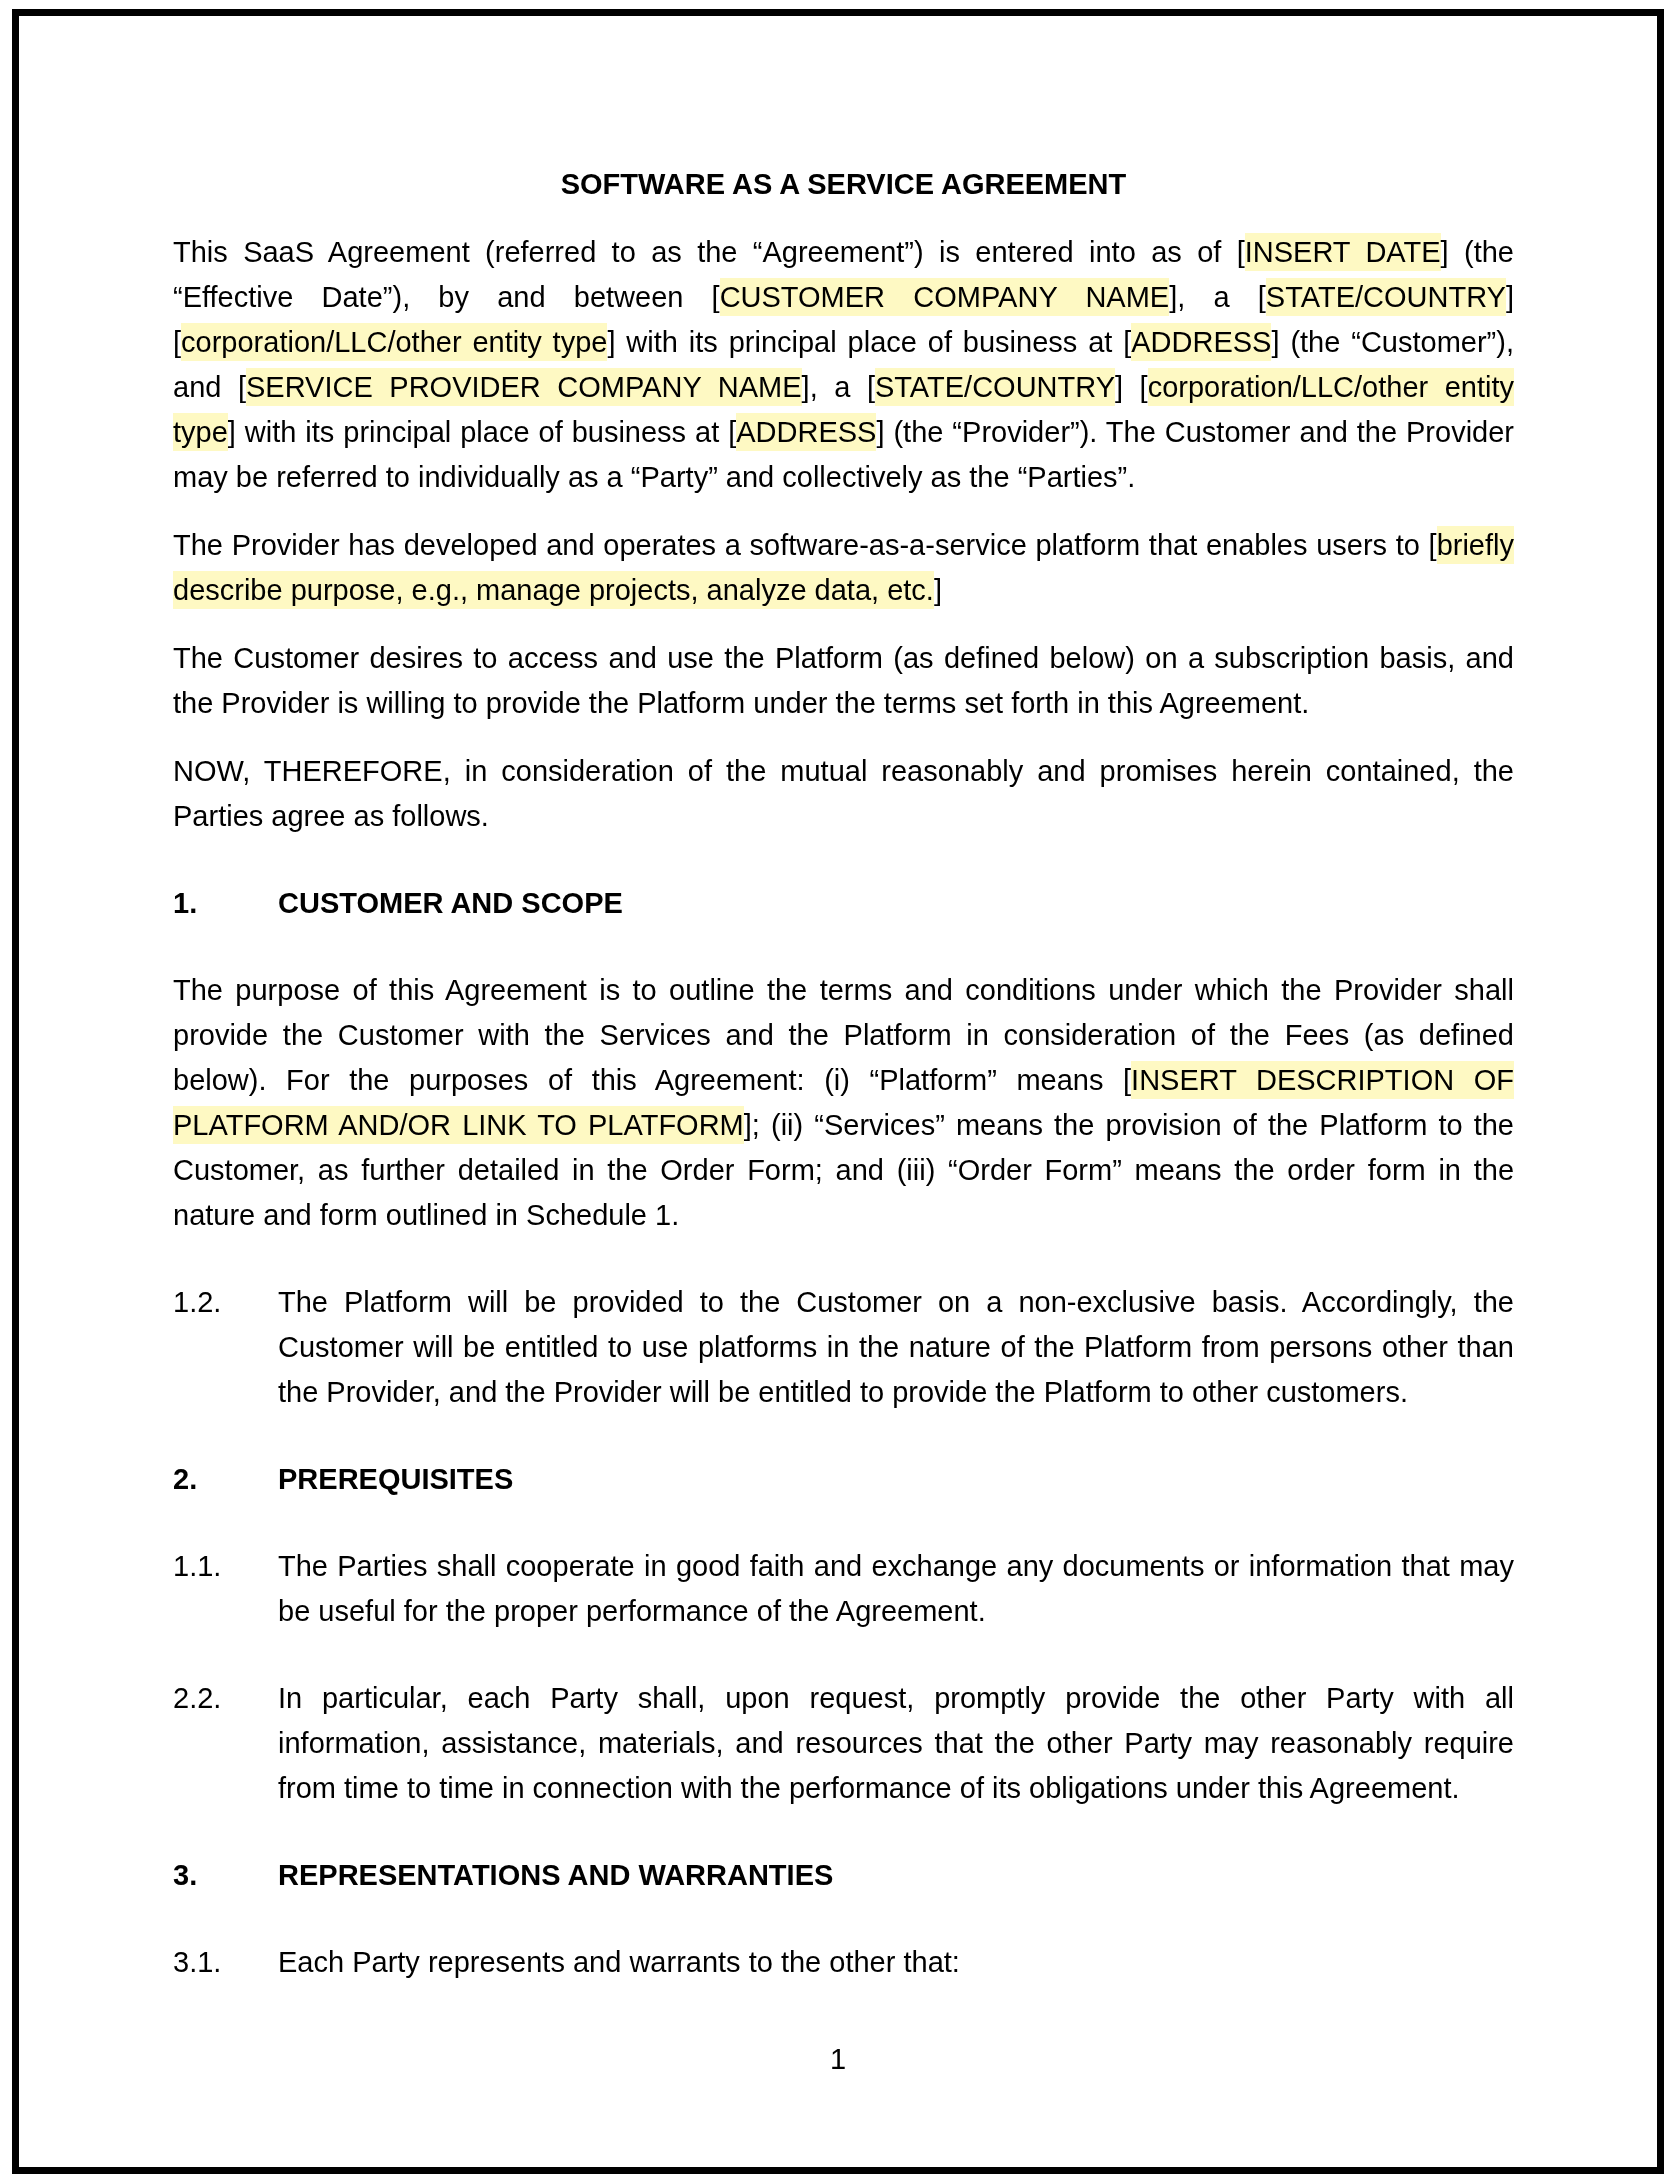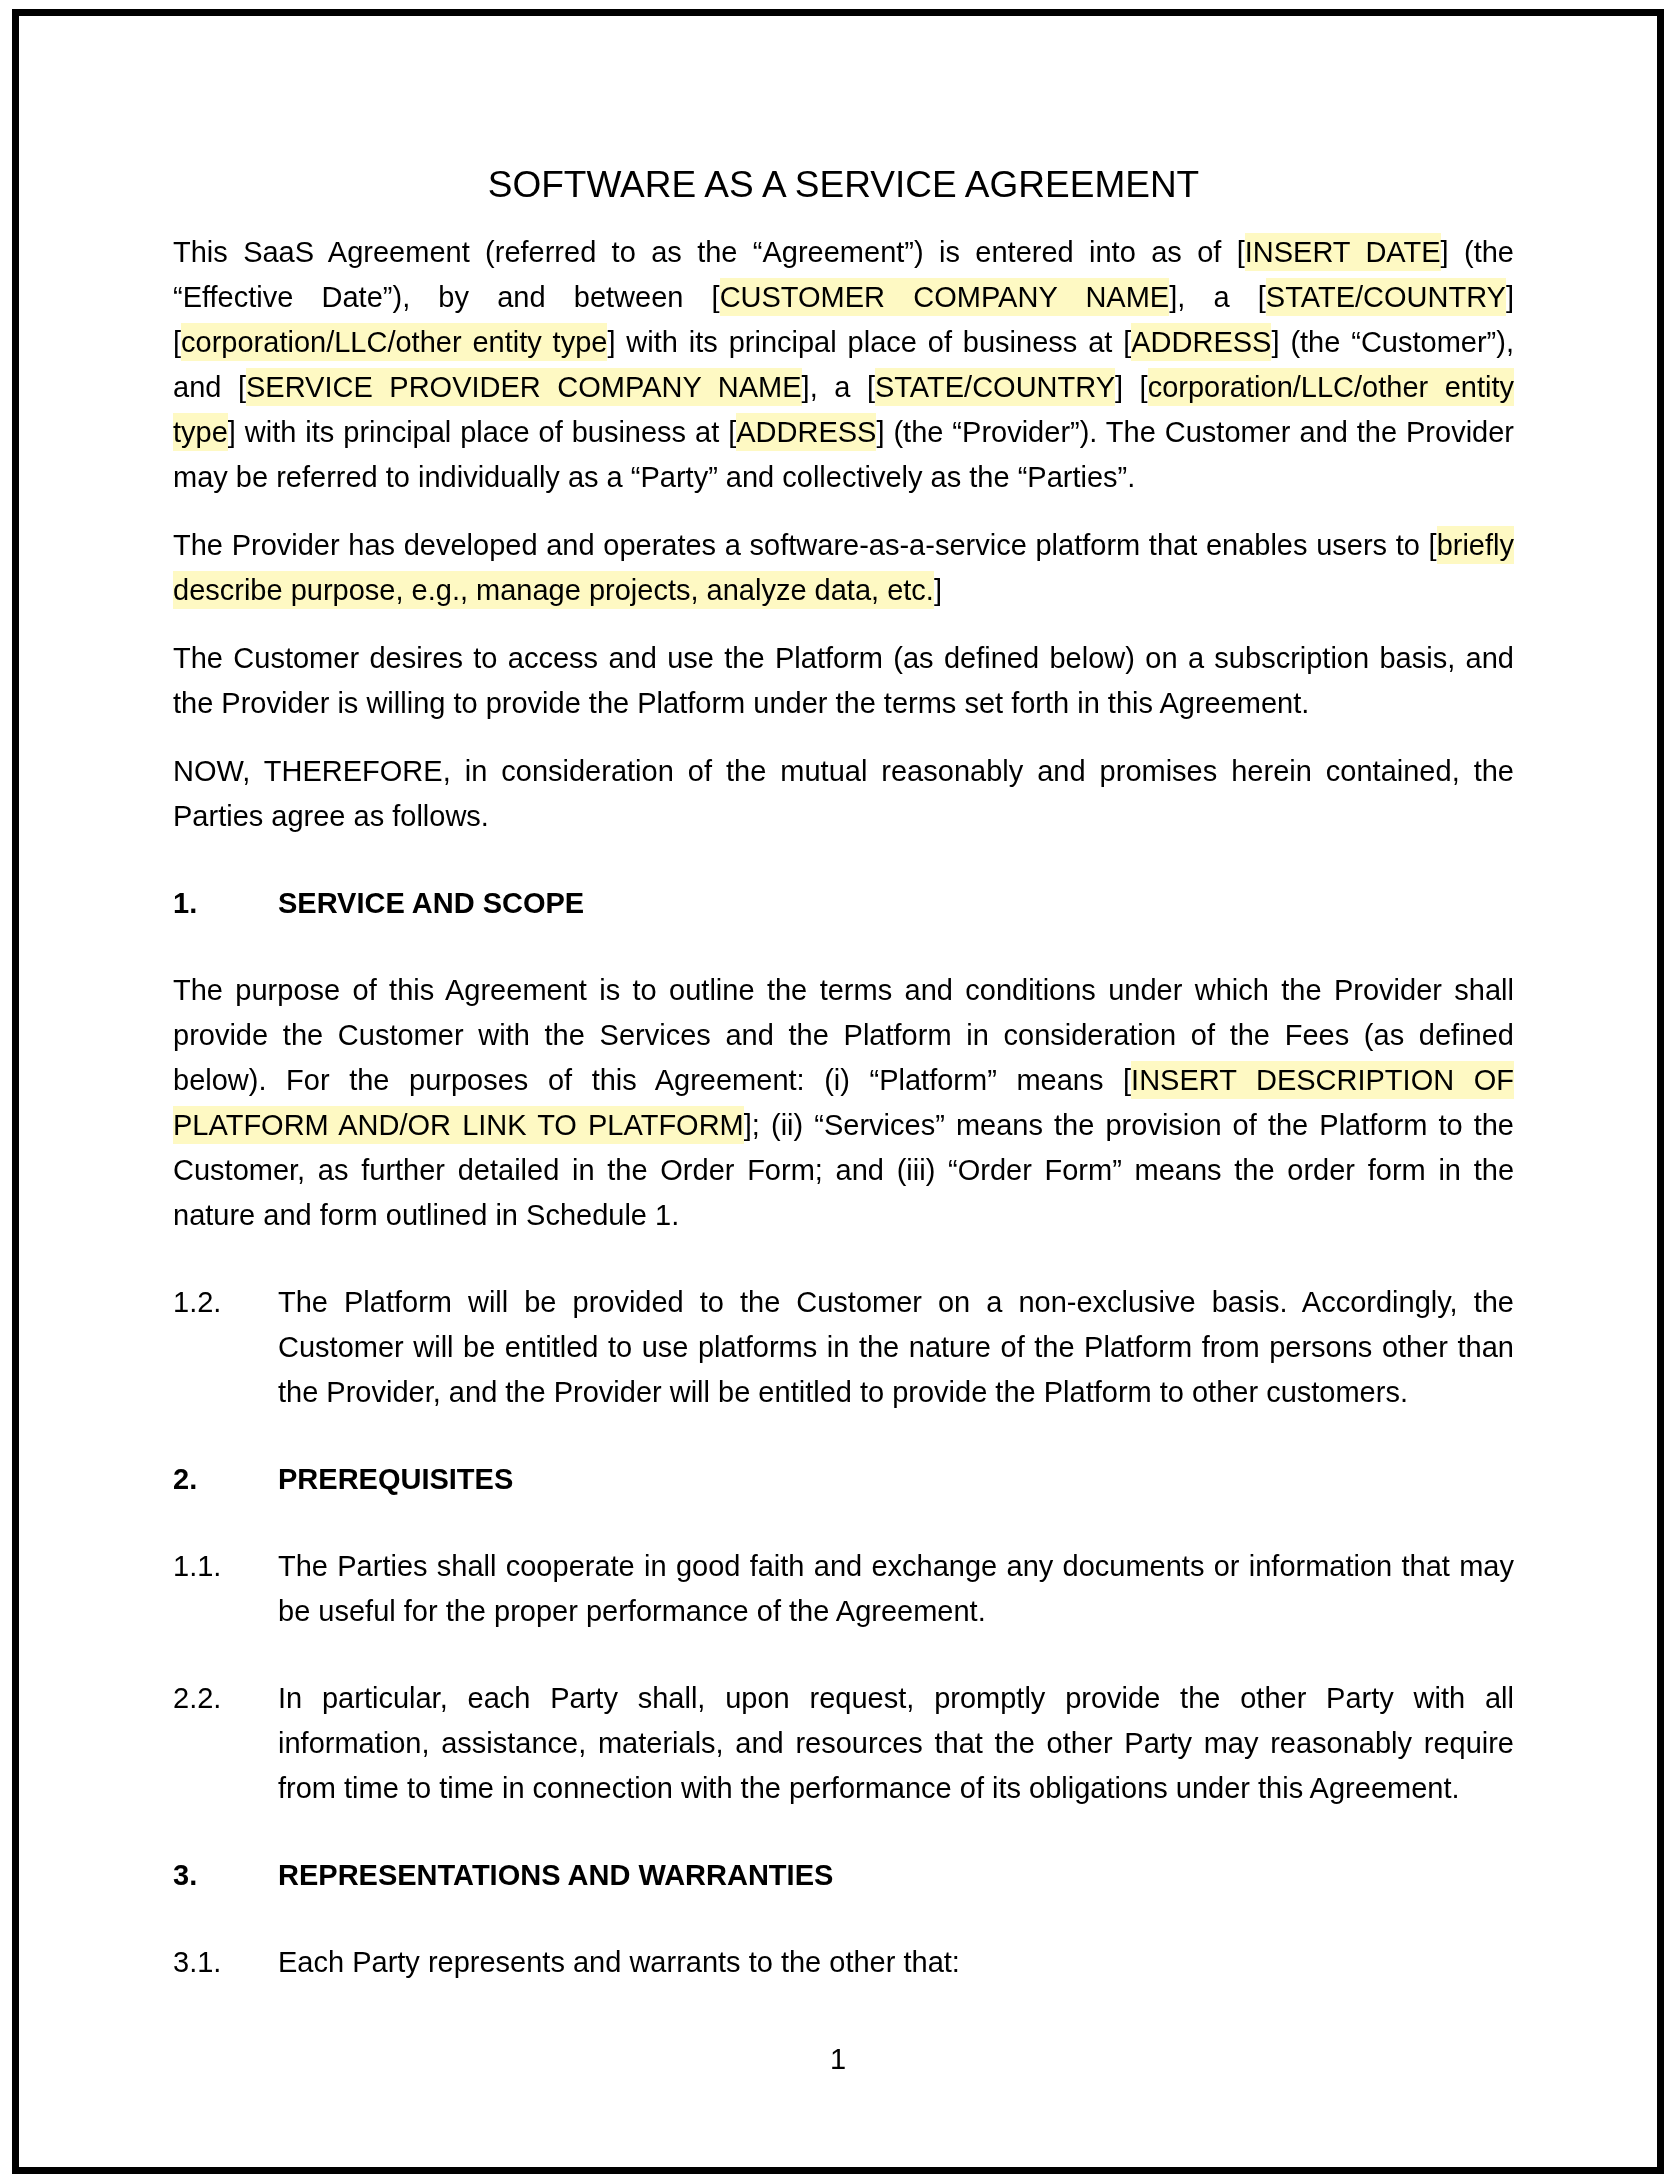--- a/index.html
+++ b/index.html
@@ -25,23 +25,23 @@
     border: 7px solid #000000;
     pointer-events: none;
   }
   .content {
     position: absolute;
     left: 173px;
     top: 162px;
     width: 1341px;
   }
   .doc-title {
-    font-size: 37px;
+    font-size: 29px;
     line-height: 45px;
-    font-weight: normal;
+    font-weight: bold;
     text-align: center;
   }
   .para {
     font-size: 29px;
     line-height: 45px;
     text-align: justify;
     margin: 23px 0 0 0;
   }
   .row {
     display: flex;
@@ -84,21 +84,21 @@
   <div class="page-border"></div>
   <div class="content">
     <div class="doc-title">SOFTWARE AS A SERVICE AGREEMENT</div>
     <div>
         <p class="para"><span>This SaaS Agreement (referred to as the “</span><span class="b">Agreement</span><span>”) is entered into as of [</span><span class="hl">INSERT DATE</span><span>] (the “</span><span class="b">Effective Date</span><span>”), by and between [</span><span class="hl">CUSTOMER COMPANY NAME</span><span>], a [</span><span class="hl">STATE/COUNTRY</span><span>] [</span><span class="hl">corporation/LLC/other entity type</span><span>] with its principal place of business at [</span><span class="hl">ADDRESS</span><span>] (the “</span><span class="b">Customer</span><span>”), and [</span><span class="hl">SERVICE PROVIDER COMPANY NAME</span><span>], a [</span><span class="hl">STATE/COUNTRY</span><span>] [</span><span class="hl">corporation/LLC/other entity type</span><span>] with its principal place of business at [</span><span class="hl">ADDRESS</span><span>] (the “</span><span class="b">Provider</span><span>”). The Customer and the Provider may be referred to individually as a “</span><span class="b">Party</span><span>” and collectively as the “</span><span class="b">Parties</span><span>”.</span></p>
         <p class="para"><span>The Provider has developed and operates a software-as-a-service platform that enables users to [</span><span class="hl">briefly describe purpose, e.g., manage projects, analyze data, etc.</span><span>]</span></p>
         <p class="para"><span>The Customer desires to access and use the Platform (as defined below) on a subscription basis, and the Provider is willing to provide the Platform under the terms set forth in this Agreement.</span></p>
         <p class="para"><span>NOW, THEREFORE, in consideration of the mutual reasonably and promises herein contained, the Parties agree as follows.</span></p>
         <div class="row heading">
           <div class="num">1.</div>
-          <div class="ptext">SERVICE AND SCOPE</div>
+          <div class="ptext">CUSTOMER AND SCOPE</div>
         </div>
         <div class="row">
           <div class="ptext"><span>The purpose of this Agreement is to outline the terms and conditions under which the Provider shall provide the Customer with the Services and the Platform in consideration of the Fees (as defined below). For the purposes of this Agreement: (i) “</span><span class="b">Platform</span><span>” means [</span><span class="hl">INSERT DESCRIPTION OF PLATFORM AND/OR LINK TO PLATFORM</span><span>]; (ii) “</span><span class="b">Services</span><span>” means the provision of the Platform to the Customer, as further detailed in the Order Form; and (iii) “</span><span class="b">Order Form</span><span>” means the order form in the nature and form outlined in Schedule 1.</span></div>
         </div>
         <div class="row">
           <div class="num">1.2.</div>
           <div class="ptext"><span>The Platform will be provided to the Customer on a non-exclusive basis. Accordingly, the Customer will be entitled to use platforms in the nature of the Platform from persons other than the Provider, and the Provider will be entitled to provide the Platform to other customers.</span></div>
         </div>
         <div class="row heading">
           <div class="num">2.</div>

